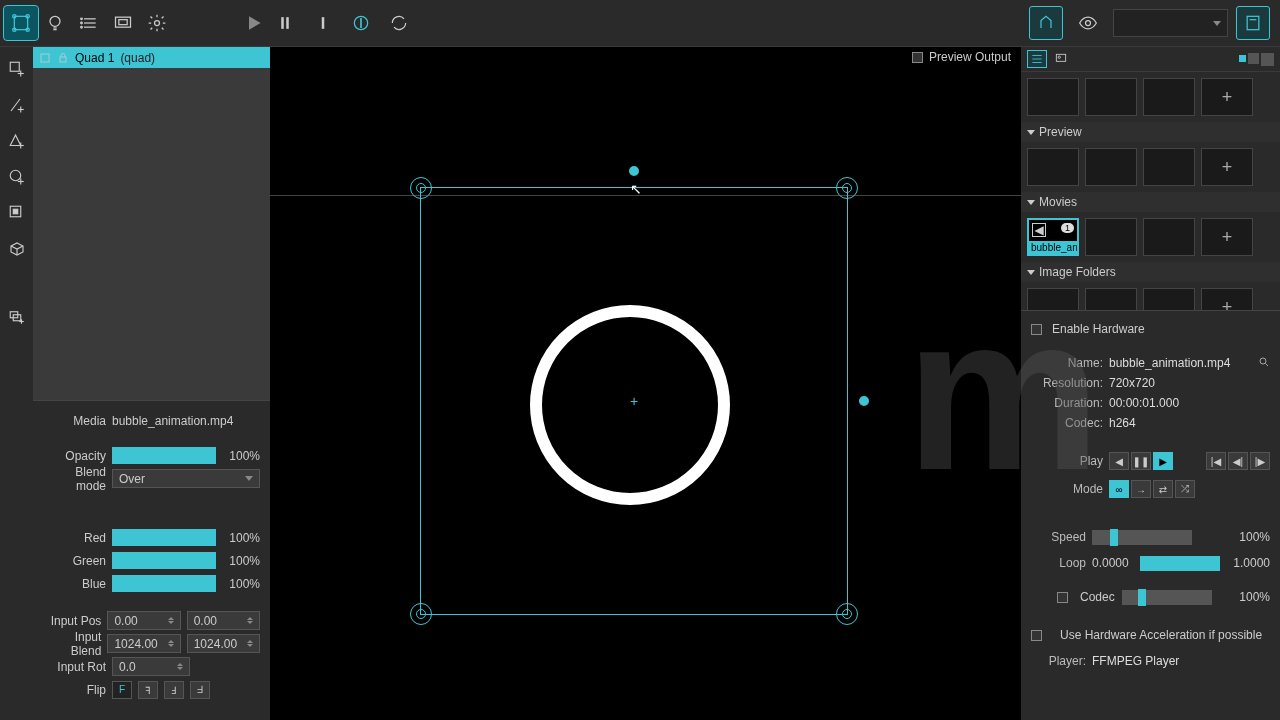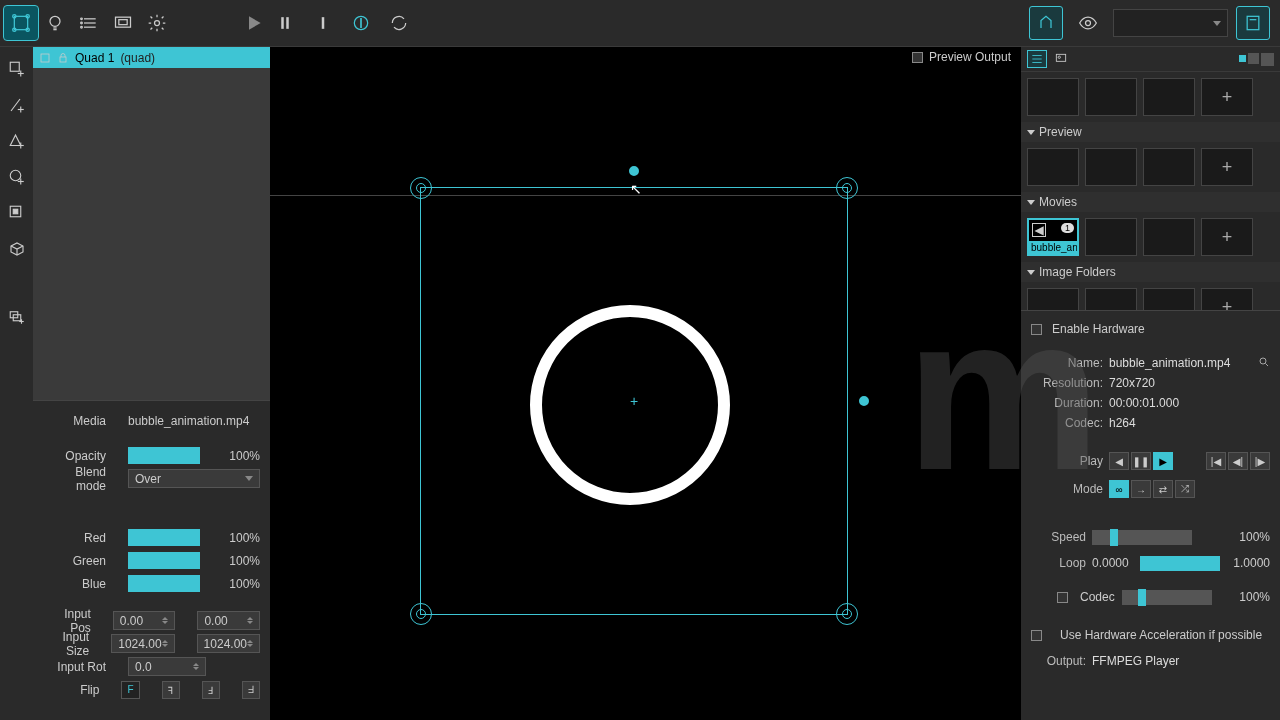--- a/index.html
+++ b/index.html
@@ -17,21 +17,21 @@
 .left-tools { width:33px; background:#2a2a2a; display:flex; flex-direction:column; padding-top:10px; gap:12px; align-items:center;}
 .lt-btn { width:24px; height:24px; display:flex; align-items:center; justify-content:center; cursor:pointer;}
 .layers { width:237px; background:#3a3a3a; display:flex; flex-direction:column; }
 .layer-header { height:21px; background:#3ec5d4; display:flex; align-items:center; padding-left:6px; gap:6px; }
 .layer-header span { color:#000; font-weight:500;}
 .layer-header .suffix { color:#222; font-weight:normal;}
 .layers-body { flex:1; background:#3a3a3a;}
 .layer-ops { position:absolute; left:272px; top:58px; display:flex; gap:4px;}
 .layer-op { width:14px; height:14px; color:#aaa; display:flex; align-items:center; justify-content:center; font-size:13px; cursor:pointer;}
 .props { background:#2a2a2a; border-top:1px solid #444; padding:8px 10px 10px 10px; height:320px; overflow:hidden;}
-.prop-row { display:flex; align-items:center; height:23px; gap:22px;}
+.prop-row { display:flex; align-items:center; height:23px; gap:6px;}
 .prop-label { width:63px; text-align:right; color:#ccc; }
 .slider { height:17px; background:#222; position:relative; flex:1;}
 .slider-fill { position:absolute; left:0; top:0; bottom:0; background:#3ec5d4; }
 .pct { width:38px; text-align:right; color:#ccc;}
 .select { background:#3a3a3a; border:1px solid #555; height:19px; flex:1; display:flex; align-items:center; padding:0 6px; justify-content:space-between;}
 .num-input { background:#3a3a3a; border:1px solid #555; height:19px; width:78px; padding:0 6px; display:flex; align-items:center; justify-content:space-between;}
 .spin { display:flex; flex-direction:column; gap:1px;}
 .spin div{width:0;height:0;border-left:3px solid transparent;border-right:3px solid transparent;}
 .spin .up{border-bottom:3px solid #888;}
 .spin .dn{border-top:3px solid #888;}
@@ -303,21 +303,21 @@
           </div>
           <div class="num-input">
             <span>0.00</span>
             <div class="spin">
               <div class="up"></div>
               <div class="dn"></div>
             </div>
           </div>
         </div>
       <div class="prop-row">
-          <div class="prop-label">Input Size</div>
+          <div class="prop-label">Input Blend</div>
           <div class="num-input">
             <span>1024.00</span>
             <div class="spin">
               <div class="up"></div>
               <div class="dn"></div>
             </div>
           </div>
           <div class="num-input">
             <span>1024.00</span>
             <div class="spin">
@@ -506,18 +506,18 @@
           </div>
           <div style="margin-left:auto;width:40px;text-align:right">100%</div>
         </div>
       <div style="height:18px"></div>
       <div class="insp-row">
           <div class="cb"></div>
           <span style="margin-left:12px">Use Hardware Acceleration if possible</span>
         </div>
       <div style="height:6px"></div>
       <div class="insp-row">
-          <div class="insp-label" style="width:55px">Output:</div>
+          <div class="insp-label" style="width:55px">Player:</div>
           <div class="insp-val">FFMPEG Player</div>
         </div>
     </div>
   </div>
 </div>
 
 </body></html>

